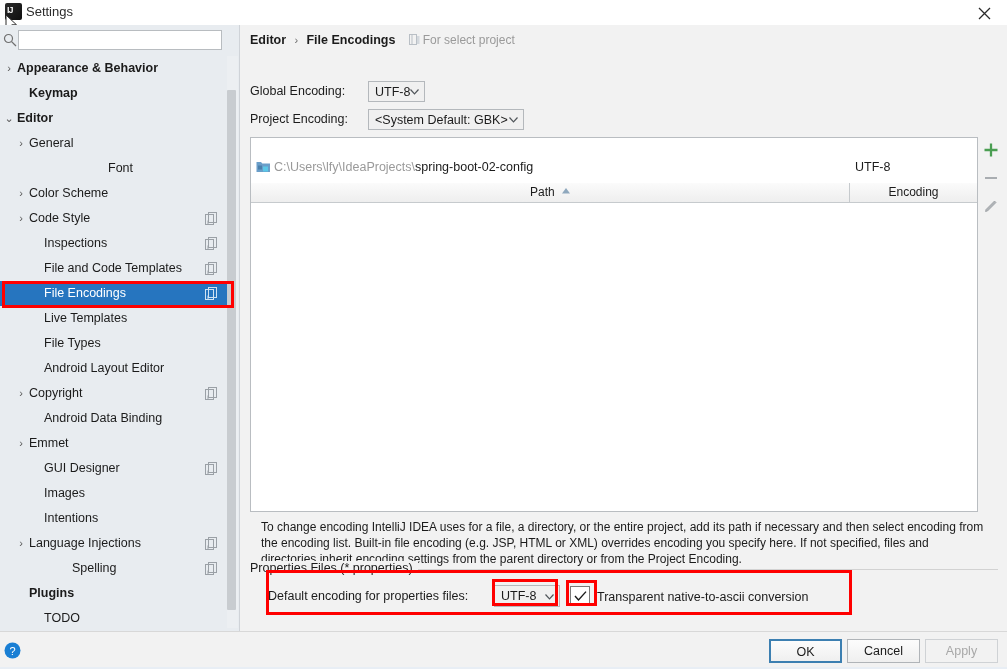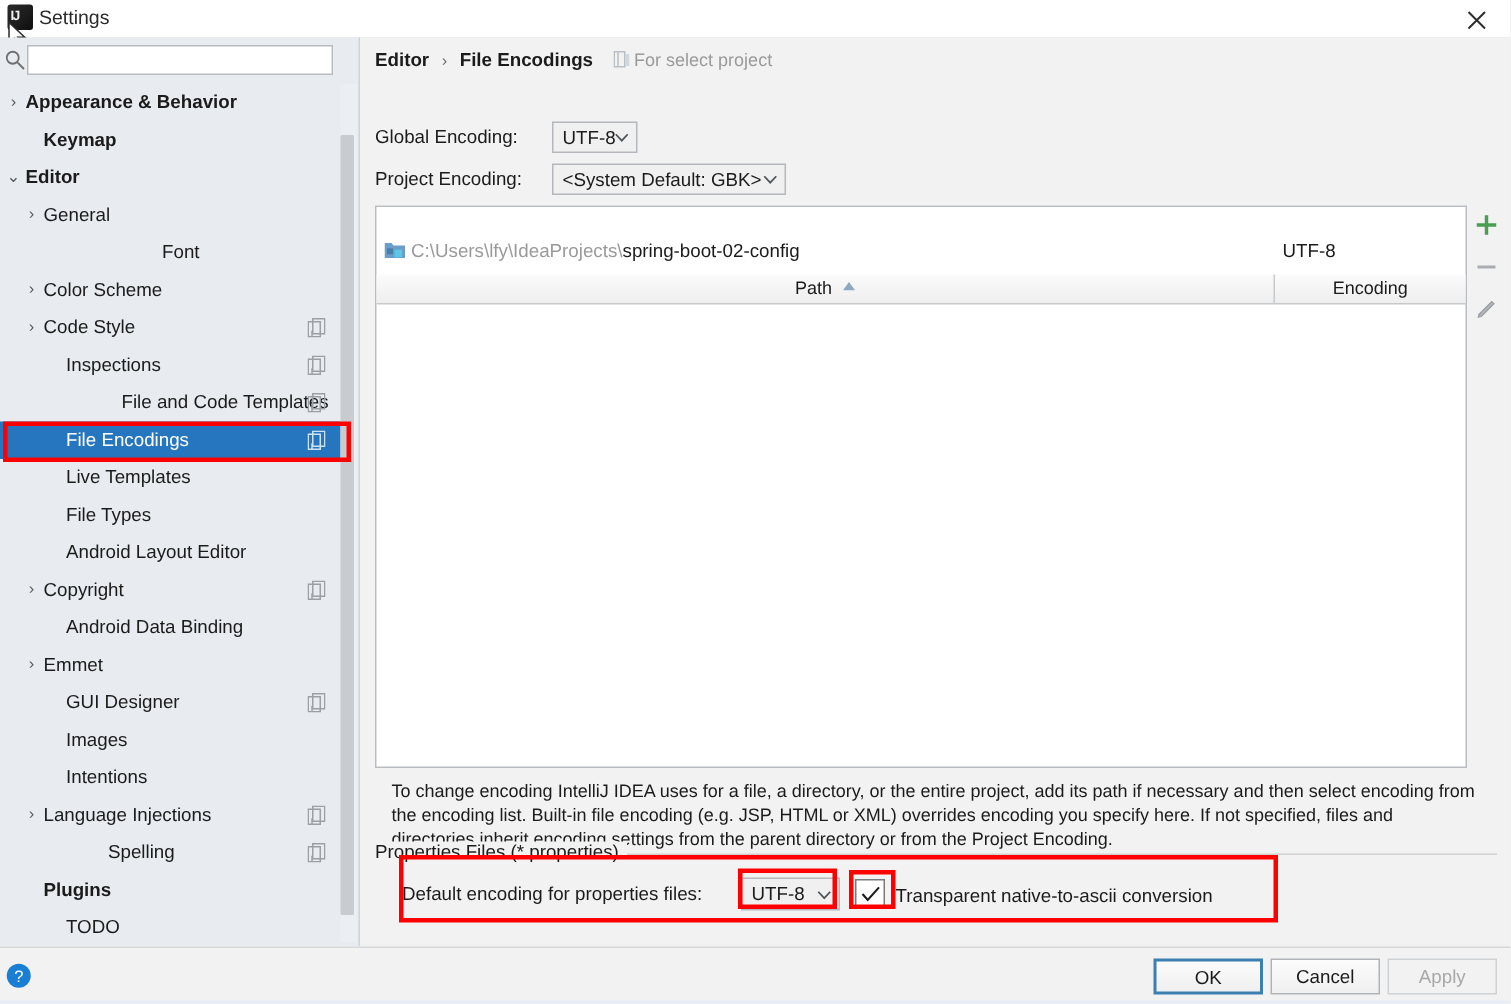--- a/index.html
+++ b/index.html
@@ -452,21 +452,21 @@
       </div>
       <div class="tree-item">
         <span class="label" style="left: 44px;">Inspections</span>
         <svg class="scope-icon" viewBox="0 0 12 13">
           <rect x="0.5" y="2.5" width="8" height="10" fill="none" stroke="#9aa0a6" stroke-width="1"></rect>
           <path d="M3 8.5 L3 12.5" stroke="#9aa0a6" stroke-width="1"></path>
           <rect x="3.5" y="0.5" width="8" height="10" fill="none" stroke="#9aa0a6" stroke-width="1"></rect>
         </svg>
       </div>
       <div class="tree-item">
-        <span class="label" style="left: 44px; margin-left: 37px;">File and Code Templates</span>
+        <span class="label" style="left: 44px;">File and Code Templates</span>
         <svg class="scope-icon" viewBox="0 0 12 13">
           <rect x="0.5" y="2.5" width="8" height="10" fill="none" stroke="#9aa0a6" stroke-width="1"></rect>
           <path d="M3 8.5 L3 12.5" stroke="#9aa0a6" stroke-width="1"></path>
           <rect x="3.5" y="0.5" width="8" height="10" fill="none" stroke="#9aa0a6" stroke-width="1"></rect>
         </svg>
       </div>
       <div class="tree-item sel">
         <span class="label" style="left: 44px;">File Encodings</span>
         <svg class="scope-icon" viewBox="0 0 12 13">
           <rect x="0.5" y="2.5" width="8" height="10" fill="none" stroke="#cfe2f2" stroke-width="1"></rect>

